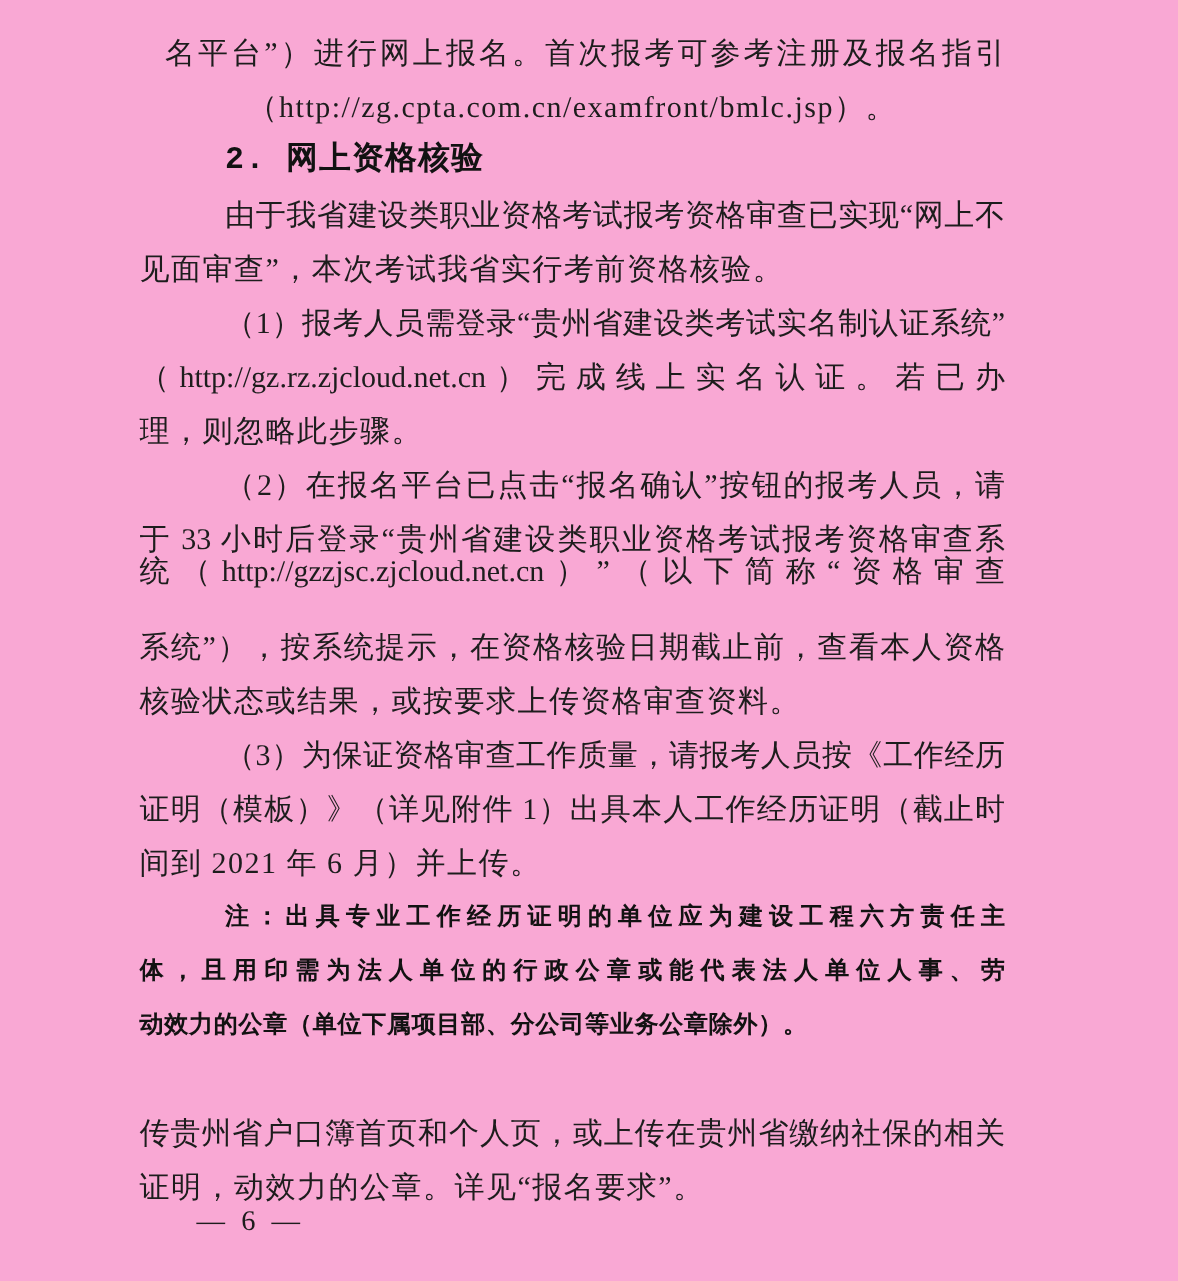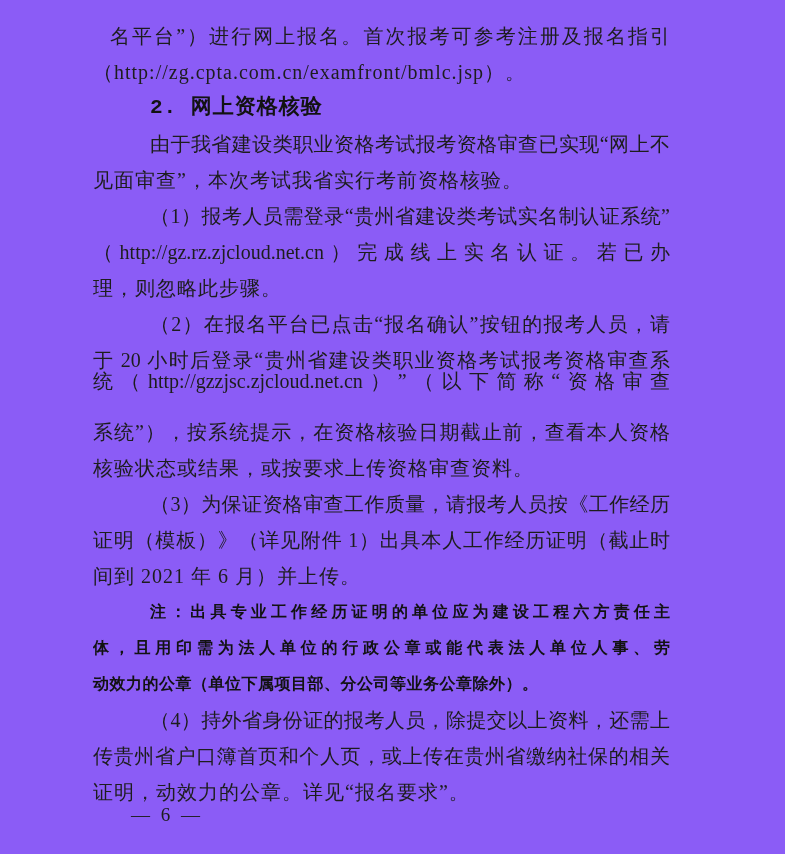--- a/index.html
+++ b/index.html
@@ -10,21 +10,21 @@
     width: 785px;
     height: 854px;
     background: #ffffff;
     overflow: hidden;
     position: relative;
   }
   .page {
     position: relative;
     width: 785px;
     height: 854px;
-    background: #8b5cf6;
+    background: #f9a8d4;
   }
   .content {
     position: absolute;
     left: 93px;
     top: 0;
     width: 577px;
     height: 854px;
   }
   .line {
     position: absolute;
@@ -78,36 +78,35 @@
     color: #1d1d1d;
     line-height: 26px;
   }
 </style>
 </head>
 <body>
 
 <div class="page">
   <div class="content" id="content">
       <div class="line body-line justify first-offset" style="top: 18px;">名平台”）进行网上报名。首次报考可参考注册及报名指引</div>
-      <div class="line body-line" style="top: 54px;">（http://zg.cpta.com.cn/examfront/bmlc.jsp）。</div>
+      <div class="line body-line" style="top: 54px; text-align: center;">（http://zg.cpta.com.cn/examfront/bmlc.jsp）。</div>
       <div class="line heading-line indent" style="top: 90px;">2. 网上资格核验</div>
       <div class="line body-line justify indent" style="top: 126px;">由于我省建设类职业资格考试报考资格审查已实现“网上不</div>
       <div class="line body-line" style="top: 162px;">见面审查”，本次考试我省实行考前资格核验。</div>
       <div class="line body-line justify indent" style="top: 198px;">（1）报考人员需登录“贵州省建设类考试实名制认证系统”</div>
       <div class="line body-line" style="top: 270px;">理，则忽略此步骤。</div>
       <div class="line body-line justify" style="top: 234px;">（http://gz.rz.zjcloud.net.cn）完成线上实名认证。若已办</div>
       <div class="line body-line justify indent" style="top: 306px;">（2）在报名平台已点击“报名确认”按钮的报考人员，请</div>
-      <div class="line body-line justify" style="top: 342px;">于 20 小时后登录“贵州省建设类职业资格考试报考资格审查系</div>
+      <div class="line body-line justify" style="top: 342px;">于 33 小时后登录“贵州省建设类职业资格考试报考资格审查系</div>
       <div class="line body-line justify" style="top: 363px;">统（http://gzzjsc.zjcloud.net.cn）”（以下简称“资格审查</div>
       <div class="line body-line justify" style="top: 414px;">系统”），按系统提示，在资格核验日期截止前，查看本人资格</div>
       <div class="line body-line" style="top: 450px;">核验状态或结果，或按要求上传资格审查资料。</div>
       <div class="line body-line justify indent" style="top: 486px; font-family: Liberation Serif, serif;">（3）为保证资格审查工作质量，请报考人员按《工作经历</div>
       <div class="line body-line justify" style="top: 522px;">证明（模板）》（详见附件 1）出具本人工作经历证明（截止时</div>
       <div class="line body-line" style="top: 558px;">间到 2021 年 6 月）并上传。</div>
       <div class="line note-line justify indent" style="top: 594px;">注：出具专业工作经历证明的单位应为建设工程六方责任主</div>
       <div class="line note-line justify" style="top: 630px;">体，且用印需为法人单位的行政公章或能代表法人单位人事、劳</div>
       <div class="line note-line" style="top: 666px;">动效力的公章（单位下属项目部、分公司等业务公章除外）。</div>
-      <div class="line body-line justify indent" style="top: 702px;">（4）持外省身份证的报考人员，除提交以上资料，还需上</div>
       <div class="line body-line justify" style="top: 738px;">传贵州省户口簿首页和个人页，或上传在贵州省缴纳社保的相关</div>
       <div class="line body-line" style="top: 774px;">证明，动效力的公章。详见“报名要求”。</div>
     </div>
   <div class="page-number">— 6 —</div>
 </div>
 
 </body></html>

